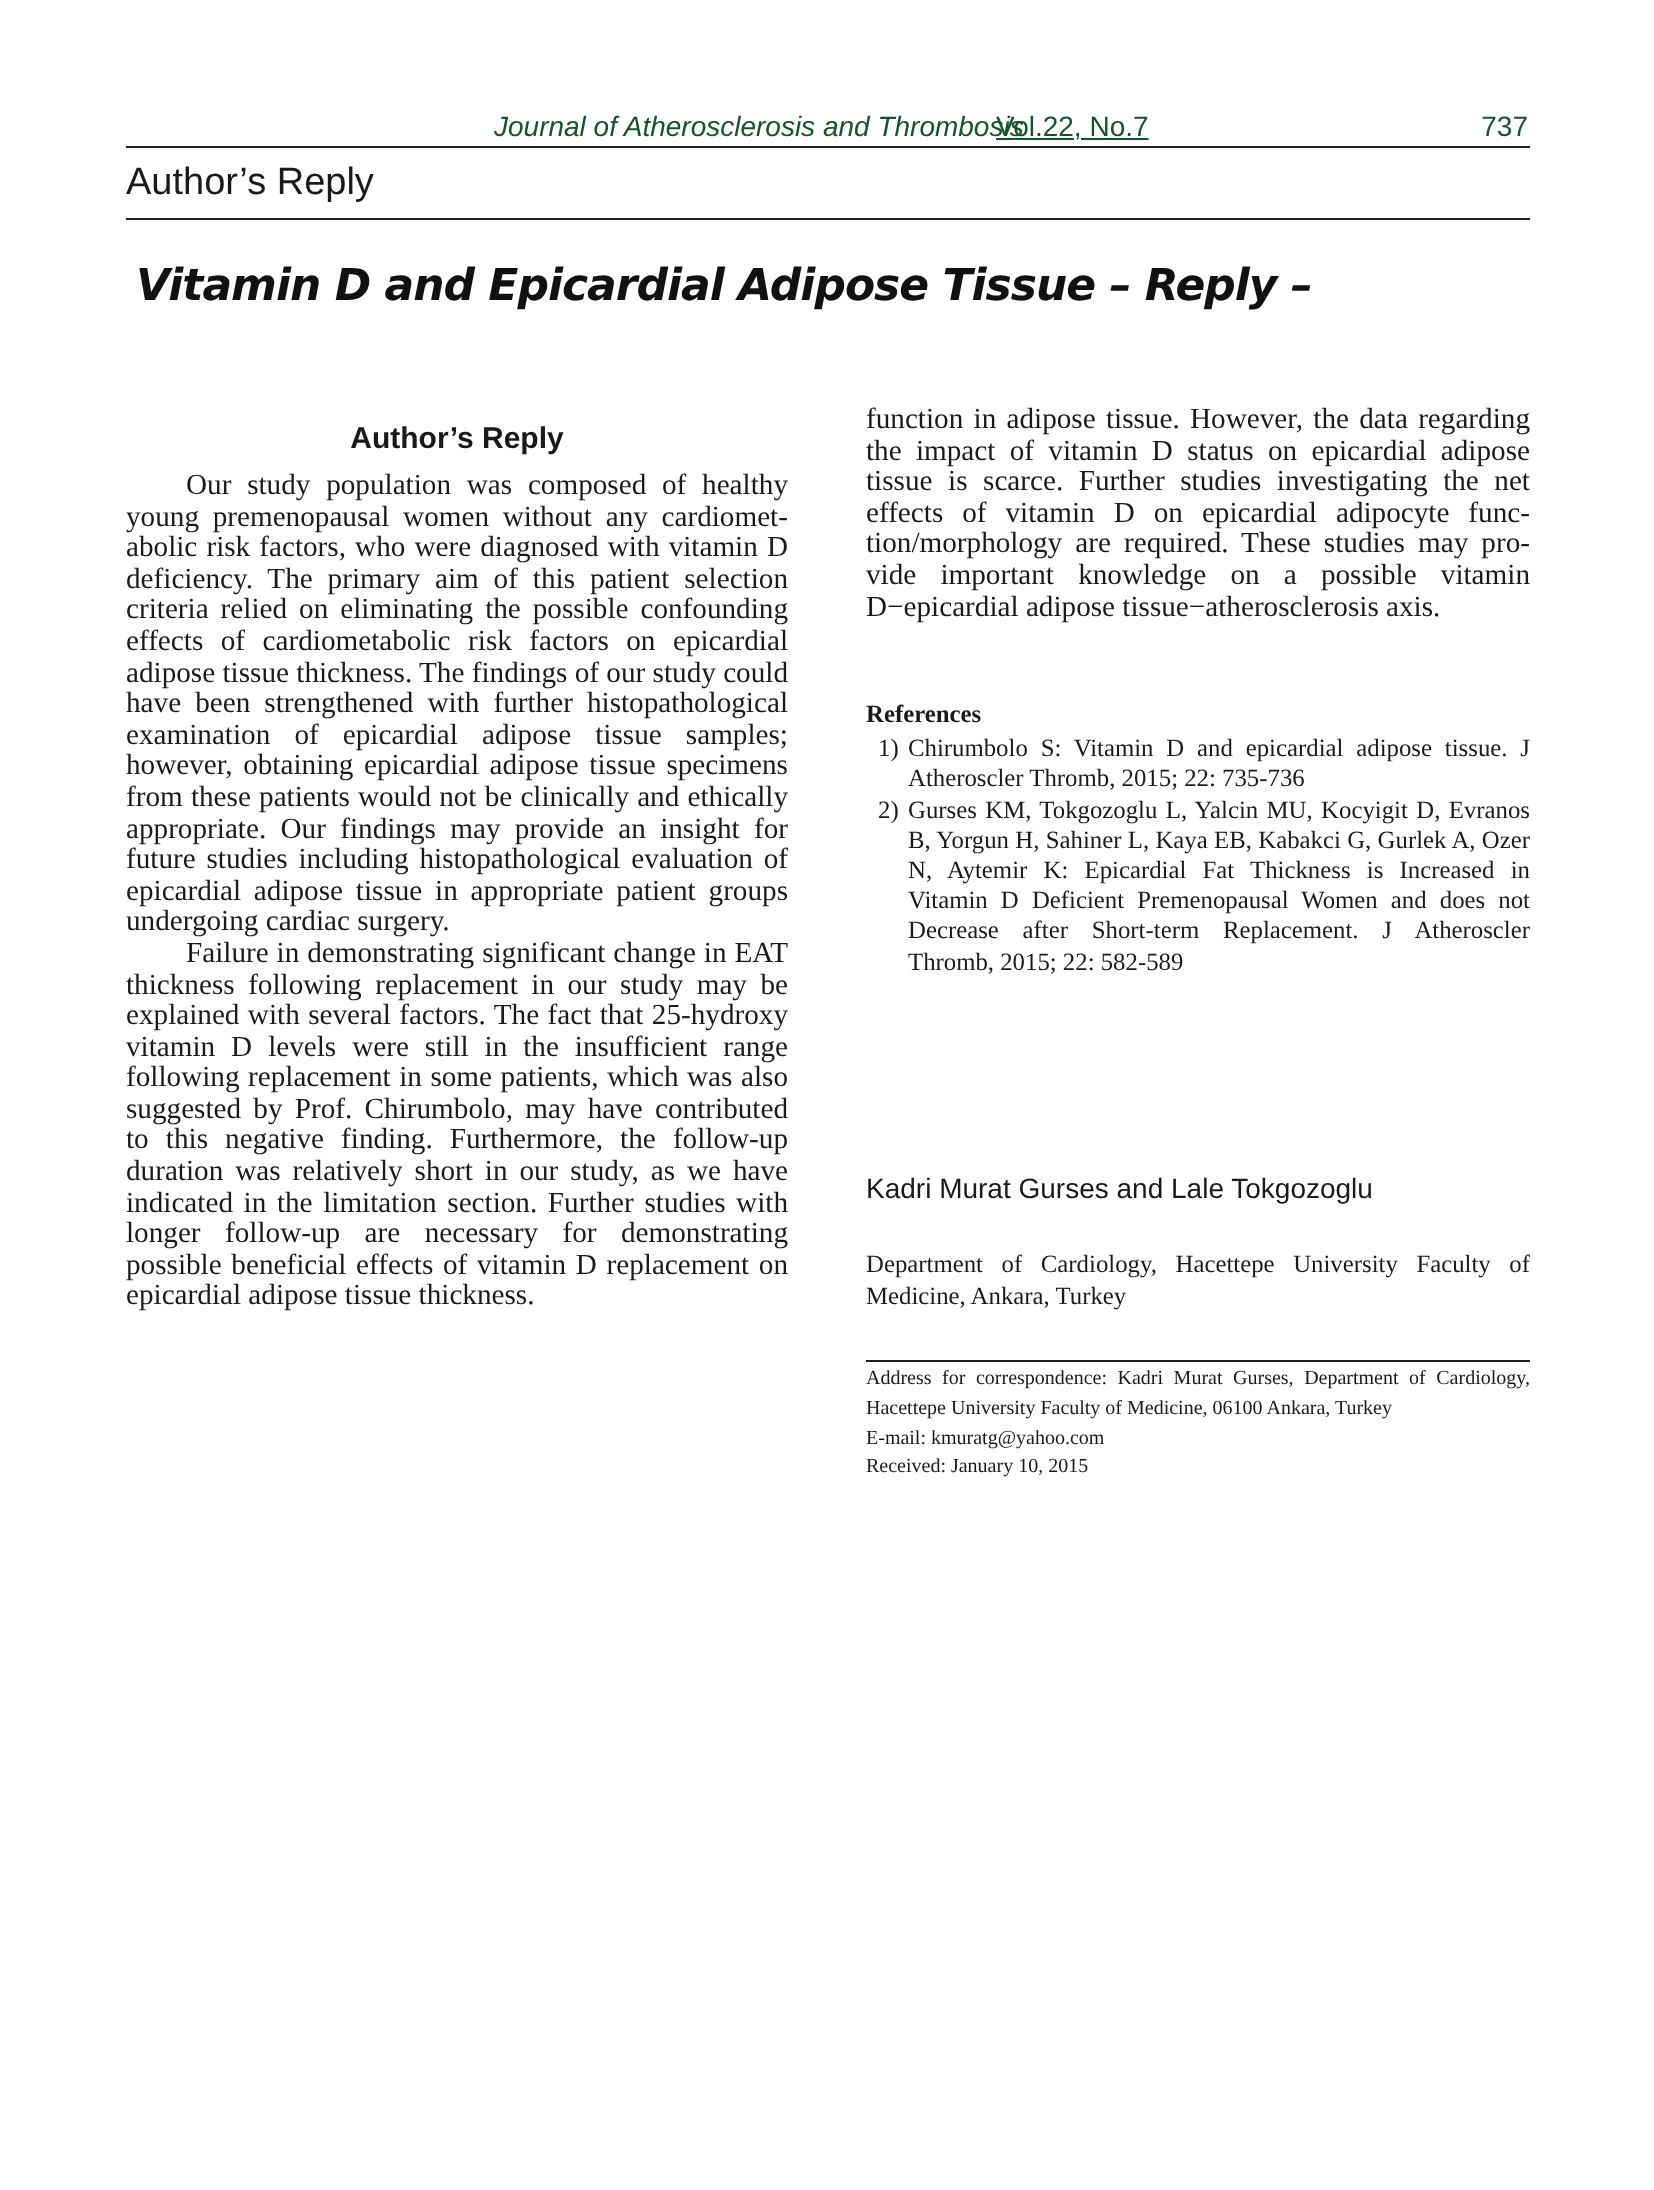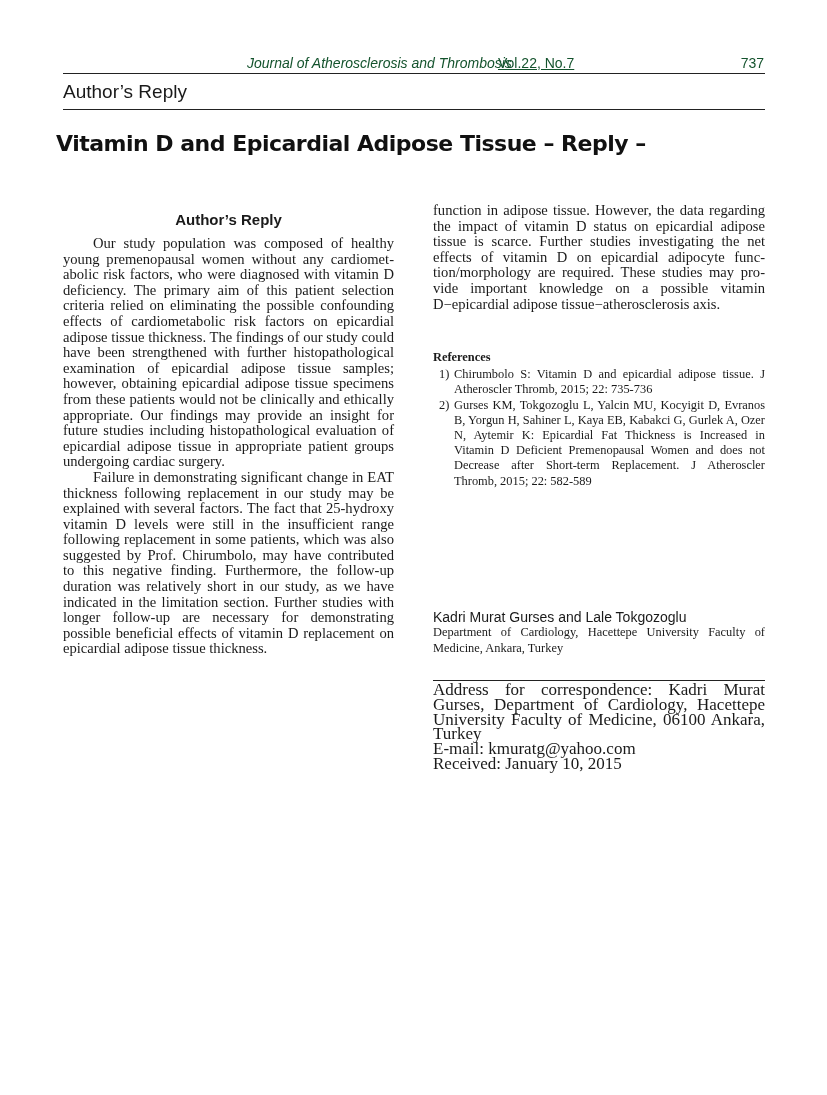--- a/index.html
+++ b/index.html
@@ -11,42 +11,42 @@
   .running-head .journal { position: absolute; left: 184px; top: 0; font-style: italic; }
   .running-head .vol { position: absolute; left: 435px; top: 0; text-decoration: underline; }
   .running-head .page { position: absolute; right: 0; top: 0; }
   .rule-top { position: absolute; left: 63px; width: 702px; top: 73px; border-top: 1px solid #222; }
   .section-label {
     position: absolute; left: 63px; top: 81px;
     font-family: "Liberation Sans", sans-serif; font-size: 19px; color: #1a1a1a;
   }
   .rule-2 { position: absolute; left: 63px; width: 702px; top: 109px; border-top: 1px solid #222; }
   .title {
-    position: absolute; left: 56px; top: 131px;
-    font-family: "DejaVu Sans", sans-serif; font-size: 22px; font-weight: bold; color: #111; letter-spacing: -0.5px;
+    position: absolute; left: 68px; top: 131px;
+    font-family: "DejaVu Sans", sans-serif; font-size: 22px; font-weight: bold; color: #111; letter-spacing: -0.5px; font-style: italic;
   }
   .col { position: absolute; font-family: "Liberation Serif", serif; font-size: 14.6px; line-height: 15.6px; color: #1a1a1a; text-align: justify; }
   .col-left { left: 63px; width: 331px; top: 210px; }
   .col-right { left: 433px; width: 332px; top: 203px; }
   .col p { margin: 0; text-indent: 30px; hyphens: manual; }
   .col p.noindent { text-indent: 0; }
   .subhead {
     font-family: "Liberation Sans", sans-serif; font-weight: bold; font-size: 15px;
     text-align: center; margin: 0 0 6px 0; line-height: 20px;
   }
   sup { font-size: 8px; vertical-align: top; position: relative; top: -2px; }
   .refs { position: absolute; left: 433px; width: 332px; top: 350px; font-family: "Liberation Serif", serif; font-size: 12.4px; line-height: 15.2px; }
   .refs .refs-title { text-align: left; font-weight: bold; margin-bottom: 2px; font-size: 12.4px; }
   .refs ol { list-style: none; margin: 0; padding: 0; }
   .refs li { position: relative; padding-left: 21px; text-align: justify; margin-left: 0; }
   .refs li .num { position: absolute; left: 6px; top: 0; }
-  .authors { position: absolute; left: 433px; top: 609px; font-family: "Liberation Sans", sans-serif; font-size: 14px; }
+  .authors { position: absolute; left: 433px; top: 586px; font-family: "Liberation Sans", sans-serif; font-size: 14px; }
   .affil { position: absolute; left: 433px; width: 332px; top: 624px; font-family: "Liberation Serif", serif; font-size: 12.4px; line-height: 16px; text-align: justify; }
   .rule-corr { position: absolute; left: 433px; width: 332px; top: 680px; border-top: 1px solid #222; }
-  .corr { position: absolute; left: 433px; width: 332px; top: 683px; font-family: "Liberation Serif", serif; font-size: 17px; line-height: 14.8px; }
+  .corr { position: absolute; left: 433px; width: 332px; top: 683px; font-family: "Liberation Serif", serif; font-size: 10px; line-height: 14.8px; }
   .corr .addr { text-align: justify; }
 </style>
 </head>
 <body>
 
 <div class="running-head">
   <span class="journal">Journal of Atherosclerosis and Thrombosis</span>
   <span class="vol">Vol.22, No.7</span>
   <span class="page">737</span>
 </div>

